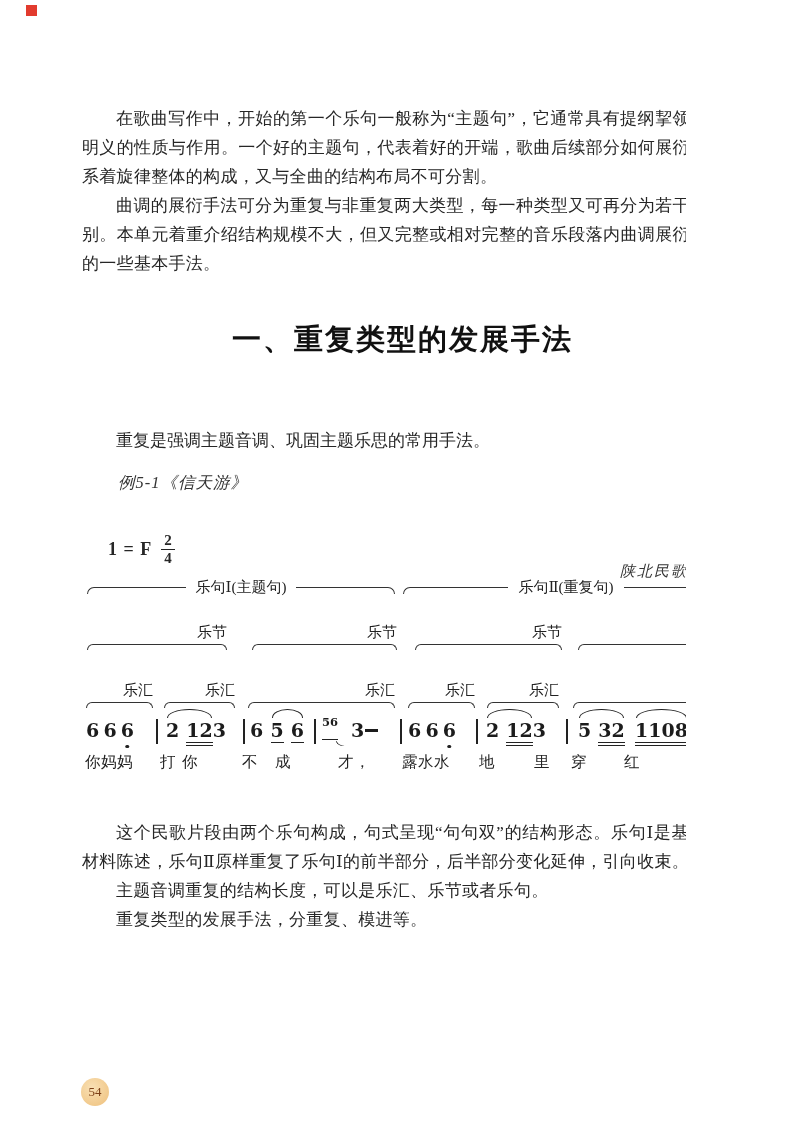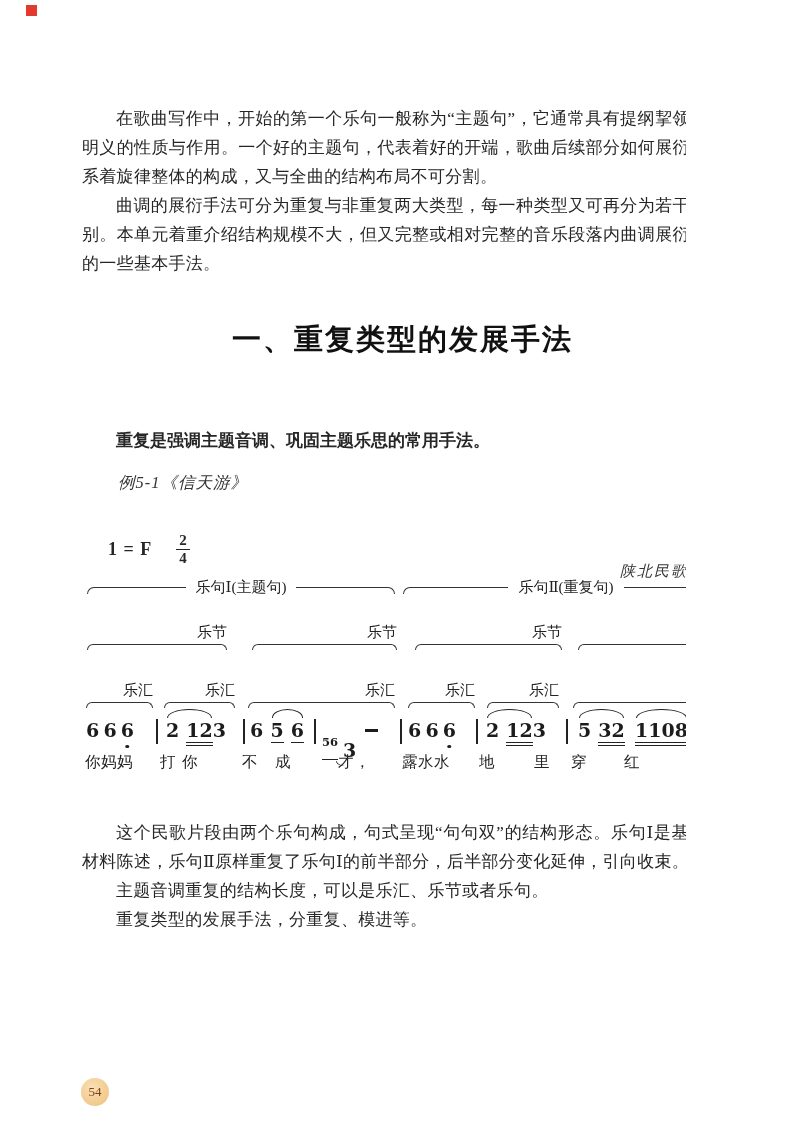--- a/index.html
+++ b/index.html
@@ -14,28 +14,28 @@
   .corner-mark.right { left:769px; top:5px; }
 
   .intro { position:absolute; top:104px; left:82px; width:660px;
            font-size:17px; line-height:29px; text-align:justify; letter-spacing:.3px; }
   .intro p, .closing p { text-indent:2em; }
 
   .heading { position:absolute; top:320px; left:0; width:805px; text-align:center;
              font-size:29px; font-weight:bold; letter-spacing:2px; color:#111; }
 
   .lead { position:absolute; top:426px; left:82px; width:660px;
-          font-size:17px; line-height:29px; text-indent:2em;font-weight:bold; }
+          font-size:17px; line-height:29px; text-indent:2em; }
 
   .example-label { position:absolute; top:472px; left:118px; font-size:16.5px;
                    font-style:italic; letter-spacing:1px; color:#333; }
 
   
   .score { position:absolute; top:520px; left:82px; width:660px; height:262px; }
-  .meter { position:absolute; left:26px; top:12px; display:flex; align-items:center; gap:24px; }
+  .meter { position:absolute; left:26px; top:12px; display:flex; align-items:center; gap:9px; }
   .keysig { font-size:18px; font-weight:bold; letter-spacing:1px; }
   .frac { display:inline-flex; flex-direction:column; align-items:center;
           font-size:15px; font-weight:bold; line-height:1.1; }
   .frac .den { border-top:1.6px solid #222; padding:0 3px; }
 
   .source-label { position:absolute; left:538px; top:42px; font-size:15px;
                   font-style:italic; letter-spacing:2px; color:#333; }
 
   .phrase { position:absolute; top:60px; height:22px; display:flex; align-items:flex-start; }
   .phrase .plabel { font-size:15px; line-height:15px; padding:0 10px; white-space:nowrap; color:#222; }
@@ -58,21 +58,21 @@
   .u1 { border-bottom:1.6px solid #222; }
   .u2 { border-bottom:1.6px solid #222; position:relative; }
   .u2::after { content:""; position:absolute; left:0; right:0; bottom:-3.5px;
                border-bottom:1.6px solid #222; }
   .dotb::before { content:""; position:absolute; left:50%; bottom:-6px; width:3.5px;
                   height:3.5px; border-radius:50%; background:#222; transform:translateX(-50%); }
   .slurgrp, .plaingrp { display:inline-flex; gap:7px; position:relative; }
   .slurgrp::before { content:""; position:absolute; left:1px; right:1px; top:-9px; height:8px;
                      border:1.4px solid #222; border-bottom:none;
                      border-radius:50% 50% 0 0 / 100% 100% 0 0; }
-  .plaingrp { gap:3px;margin-top:20px; }
+  .plaingrp { gap:11px; }
   .grace { position:relative; font-size:11.5px; line-height:12px; font-weight:bold;
            border-bottom:1.2px solid #222; transform:translateY(-2px); margin-right:2px; }
   .grace::after { content:""; position:absolute; right:-6px; bottom:-8px; width:6px; height:8px;
                   border-left:1.1px solid #222; border-bottom-left-radius:7px;
                   transform:rotate(-30deg); }
   .dash { width:13px; height:2.6px; background:#1c1c1c; margin-top:11px; }
   .bar { position:absolute; top:199px; width:1.5px; height:25px; background:#222; }
 
   .lyrics span { position:absolute; top:232px; font-size:15.5px; color:#222;
                  white-space:nowrap; letter-spacing:1px; }

